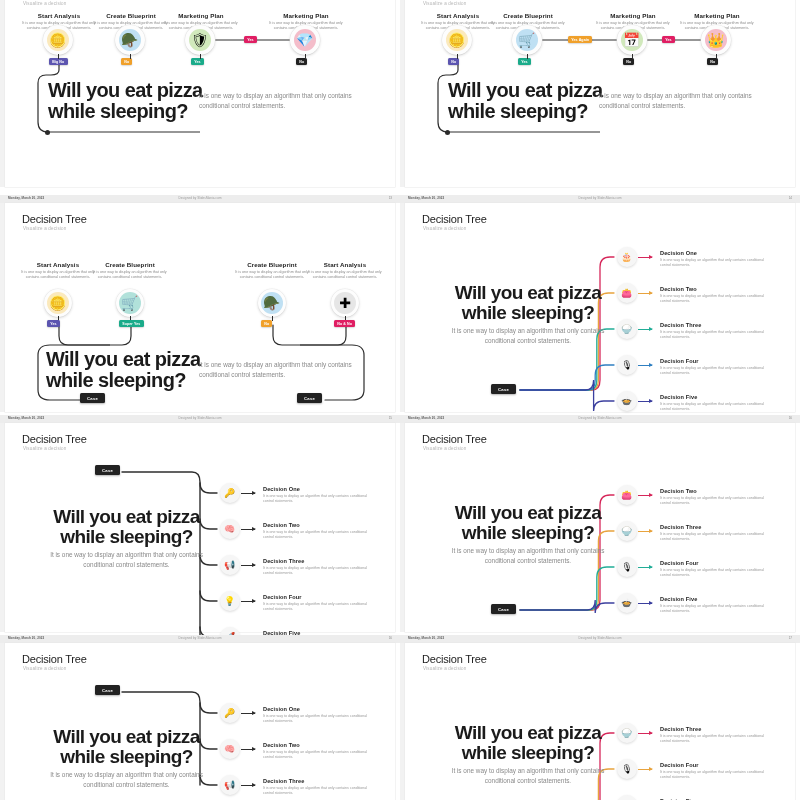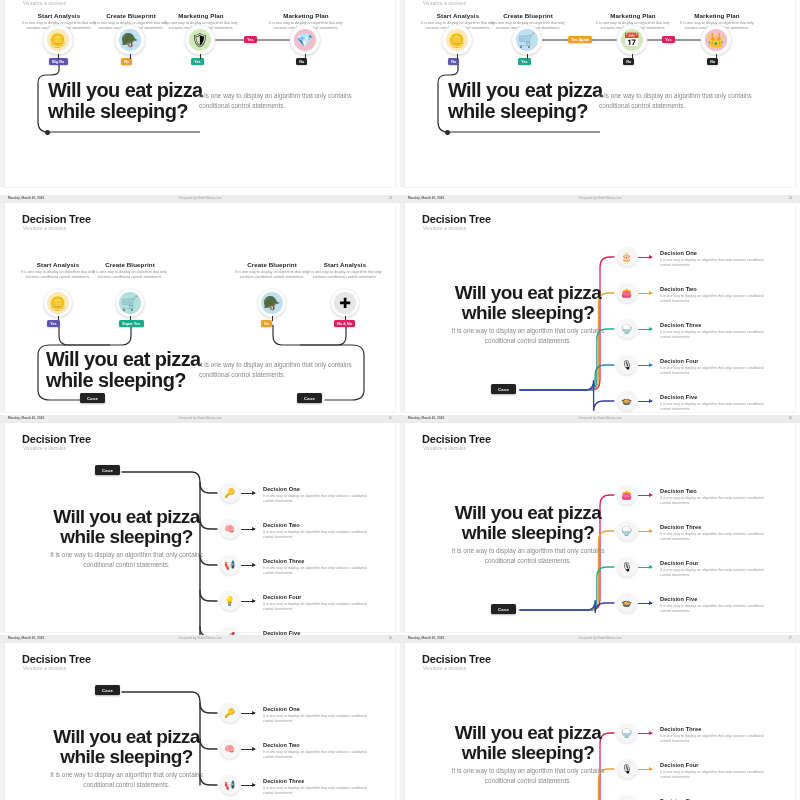--- a/index.html
+++ b/index.html
@@ -46,21 +46,21 @@
   }
   .topbar .tb-num{
     position:absolute;right:8px;top:1px;
     font-size:3px;color:#8a8a8a;
   }
   .side-accent{
     position:absolute;left:0;top:8px;width:5px;height:209px;background:#f2f2f2;
   }
   .hdr-title{
     position:absolute;left:22px;top:18px;
-    font-size:11px;font-weight:bold;color:#1d1d1d;letter-spacing:-.2px;
+    font-size:11px;font-weight:normal;color:#1d1d1d;letter-spacing:-.2px;
   }
   .hdr-sub{
     position:absolute;left:23px;top:31px;
     font-size:4.5px;color:#b5b5b5;letter-spacing:.2px;
   }
 
   
   .flow-node{position:absolute;text-align:center;width:86px;}
   .flow-node .fn-title{
     font-size:6.2px;font-weight:bold;color:#1d1d1d;letter-spacing:.1px;

